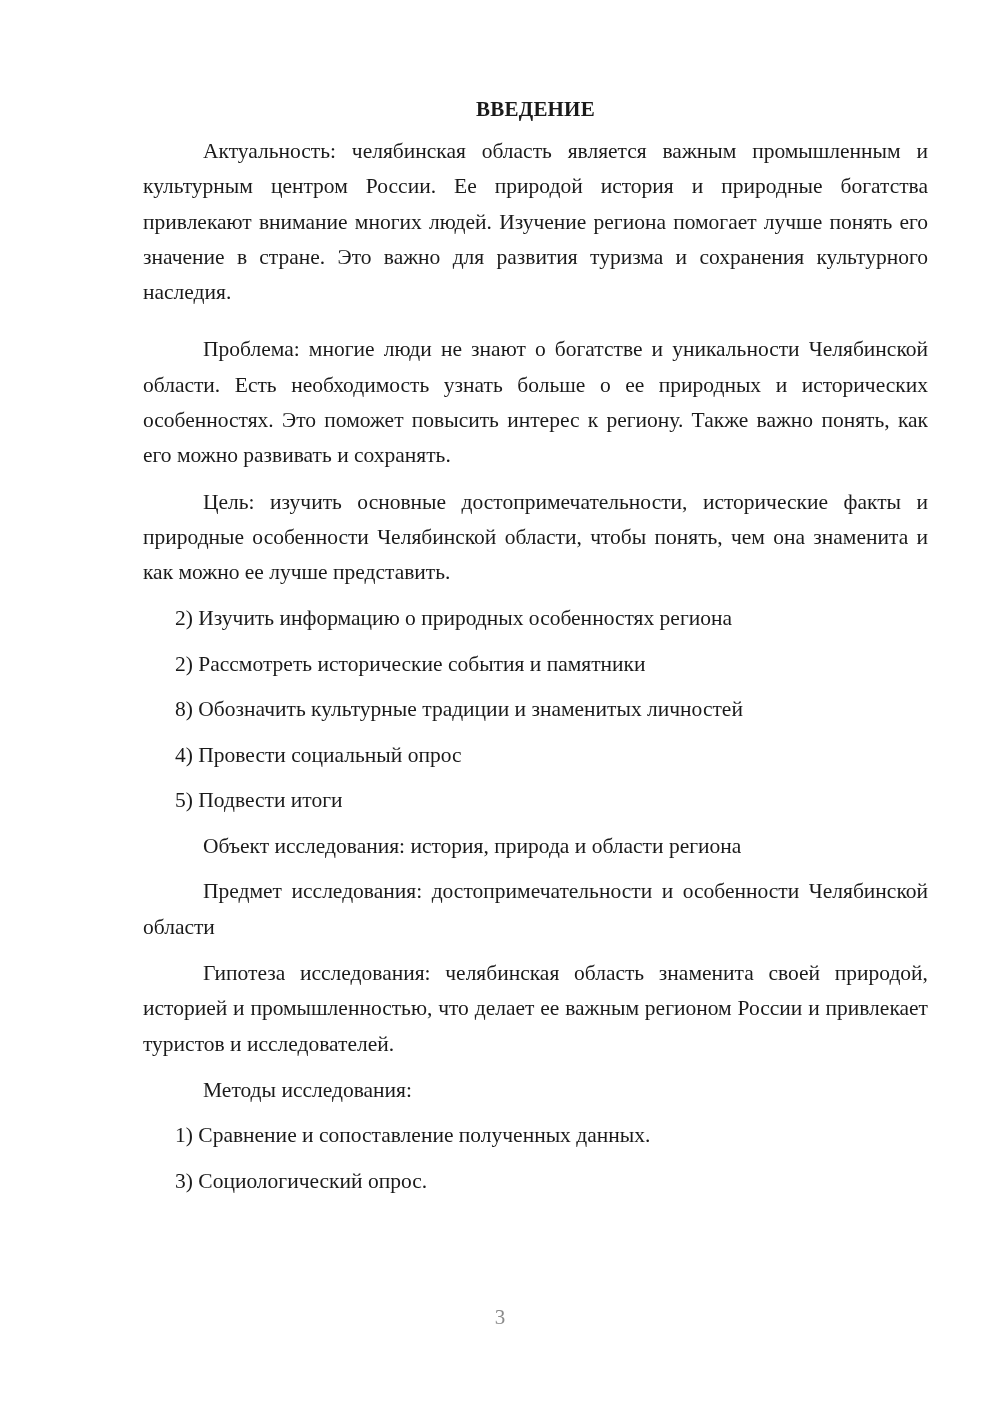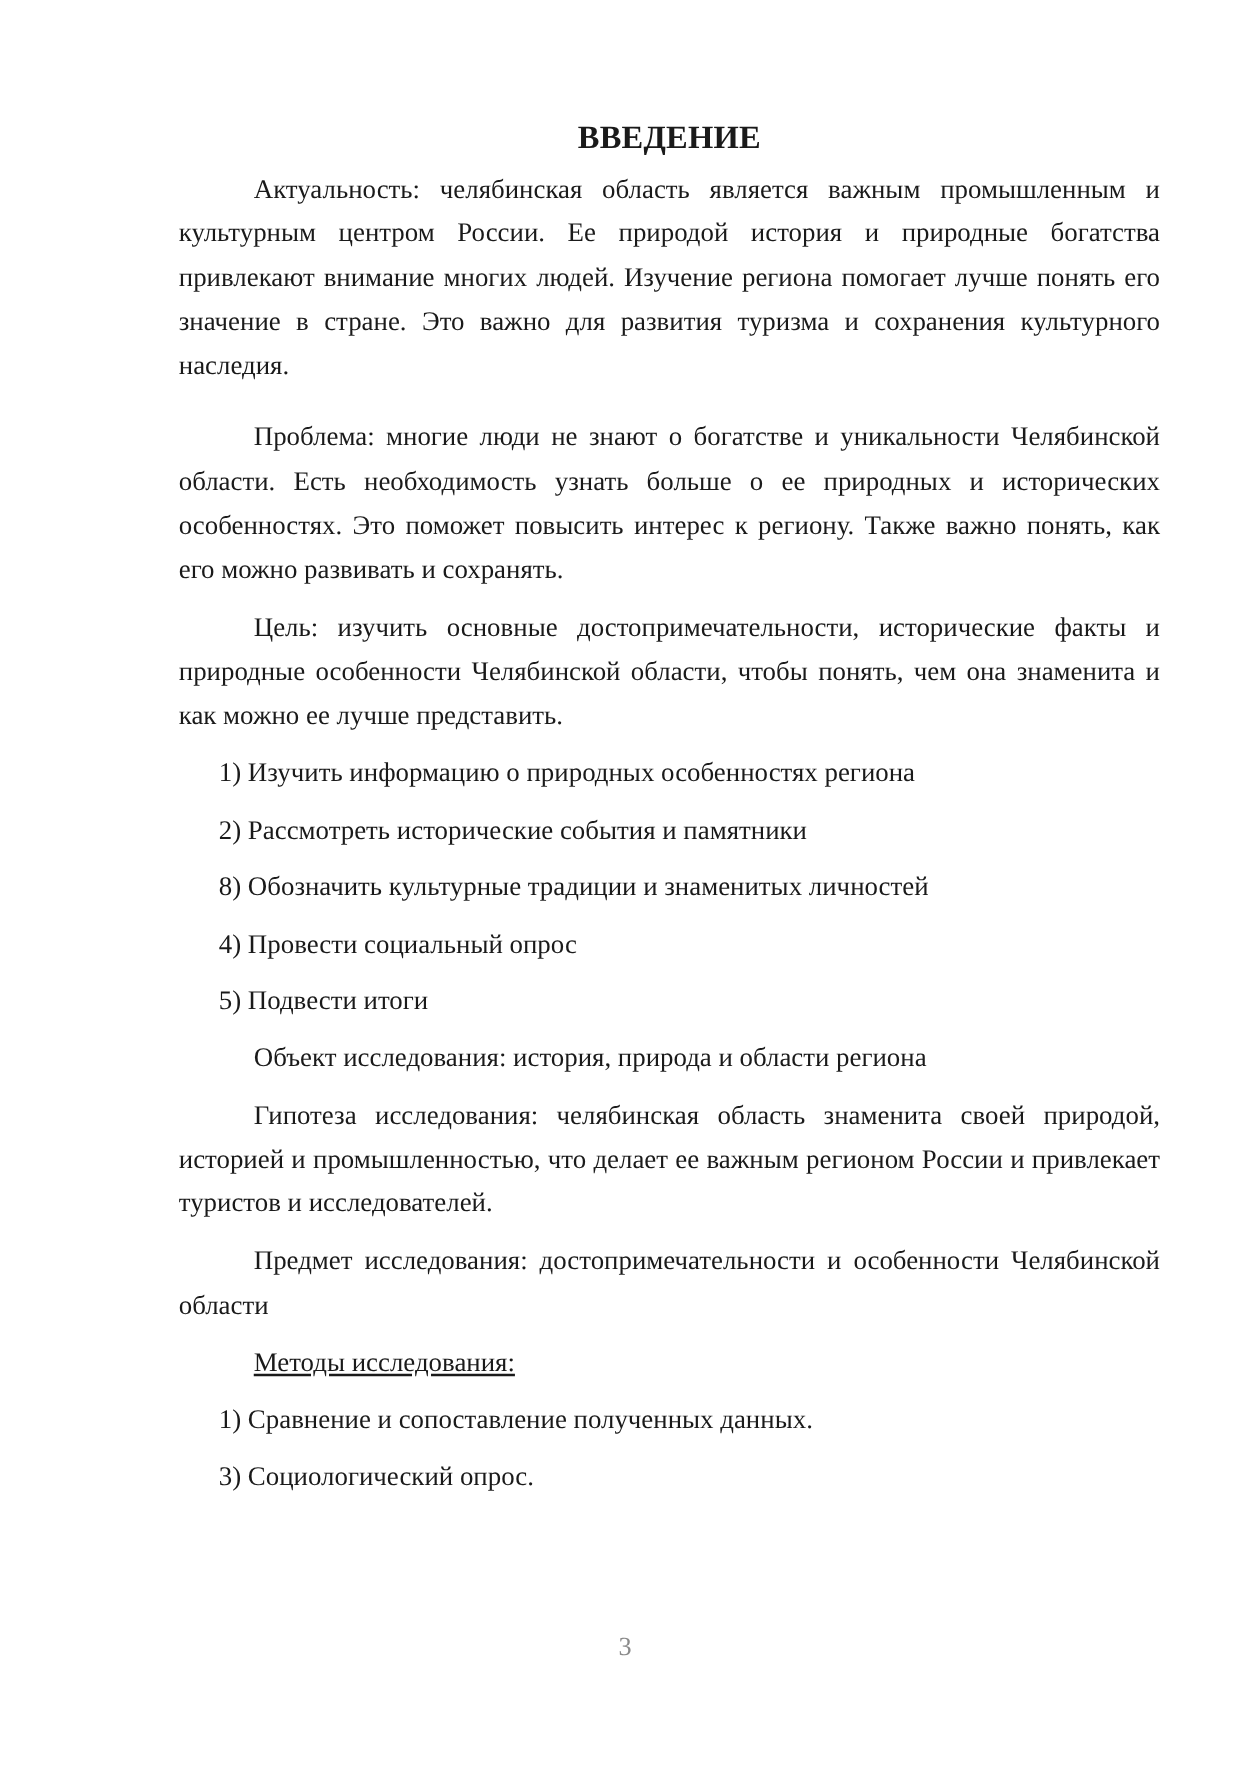--- a/index.html
+++ b/index.html
@@ -17,21 +17,21 @@
     }
     .page {
       position: absolute;
       left: 143px;
       top: 92px;
       width: 785px;
     }
     .title {
       text-align: center;
       font-weight: bold;
-      font-size: 26px;
+      font-size: 21px;
       line-height: 35px;
       margin: 0 0 0 0;
       letter-spacing: 0.2px;
     }
     .para {
       font-size: 21.5px;
       line-height: 35.3px;
       text-align: justify;
       text-indent: 60px;
       margin: 0;
@@ -74,34 +74,34 @@
   <h1 class="title">ВВЕДЕНИЕ</h1>
 
   <p class="para" style="margin-top:7px;">Актуальность: челябинская область является важным промышленным и культурным центром России. Ее природой история и природные богатства привлекают внимание многих людей. Изучение региона помогает лучше понять его значение в стране. Это важно для развития туризма и сохранения культурного наследия.</p>
 
   <p class="para gap" style="margin-top:22px;">Проблема: многие люди не знают о богатстве и уникальности Челябинской области. Есть необходимость узнать больше о ее природных и исторических особенностях. Это поможет повысить интерес к региону. Также важно понять, как его можно развивать и сохранять.</p>
 
   <p class="para gap" style="margin-top:11px;">Цель: изучить основные достопримечательности, исторические факты и природные особенности Челябинской области, чтобы понять, чем она знаменита и как можно ее лучше представить.</p>
 
 
   <ul class="list">
-    <li>1) Изучить информацию о природных особенностях региона</li>
+    <li>2) Изучить информацию о природных особенностях региона</li>
     <li>2) Рассмотреть исторические события и памятники</li>
     <li>8) Обозначить культурные традиции и знаменитых личностей</li>
     <li>4) Провести социальный опрос</li>
     <li>5) Подвести итоги</li>
   </ul>
 
   <p class="para gap" style="margin-top:10.5px;">Объект исследования: история, природа и области региона</p>
 
+  <p class="para gap" style="margin-top:10.5px;">Предмет исследования: достопримечательности и особенности Челябинской области</p>
+
   <p class="para gap" style="margin-top:11px;">Гипотеза исследования: челябинская область знаменита своей природой, историей и промышленностью, что делает ее важным регионом России и привлекает туристов и исследователей.</p>
 
-  <p class="para gap" style="margin-top:10.5px;">Предмет исследования: достопримечательности и особенности Челябинской области</p>
-
-  <p class="label" style="margin-top:11px;text-decoration:underline;">Методы исследования:</p>
+  <p class="label" style="margin-top:11px;">Методы исследования:</p>
 
   <ul class="list">
     <li>1) Сравнение и сопоставление полученных данных.</li>
     <li>3) Социологический опрос.</li>
   </ul>
 </div>
 
 <div class="page-number">3</div>
 
 </body></html>

